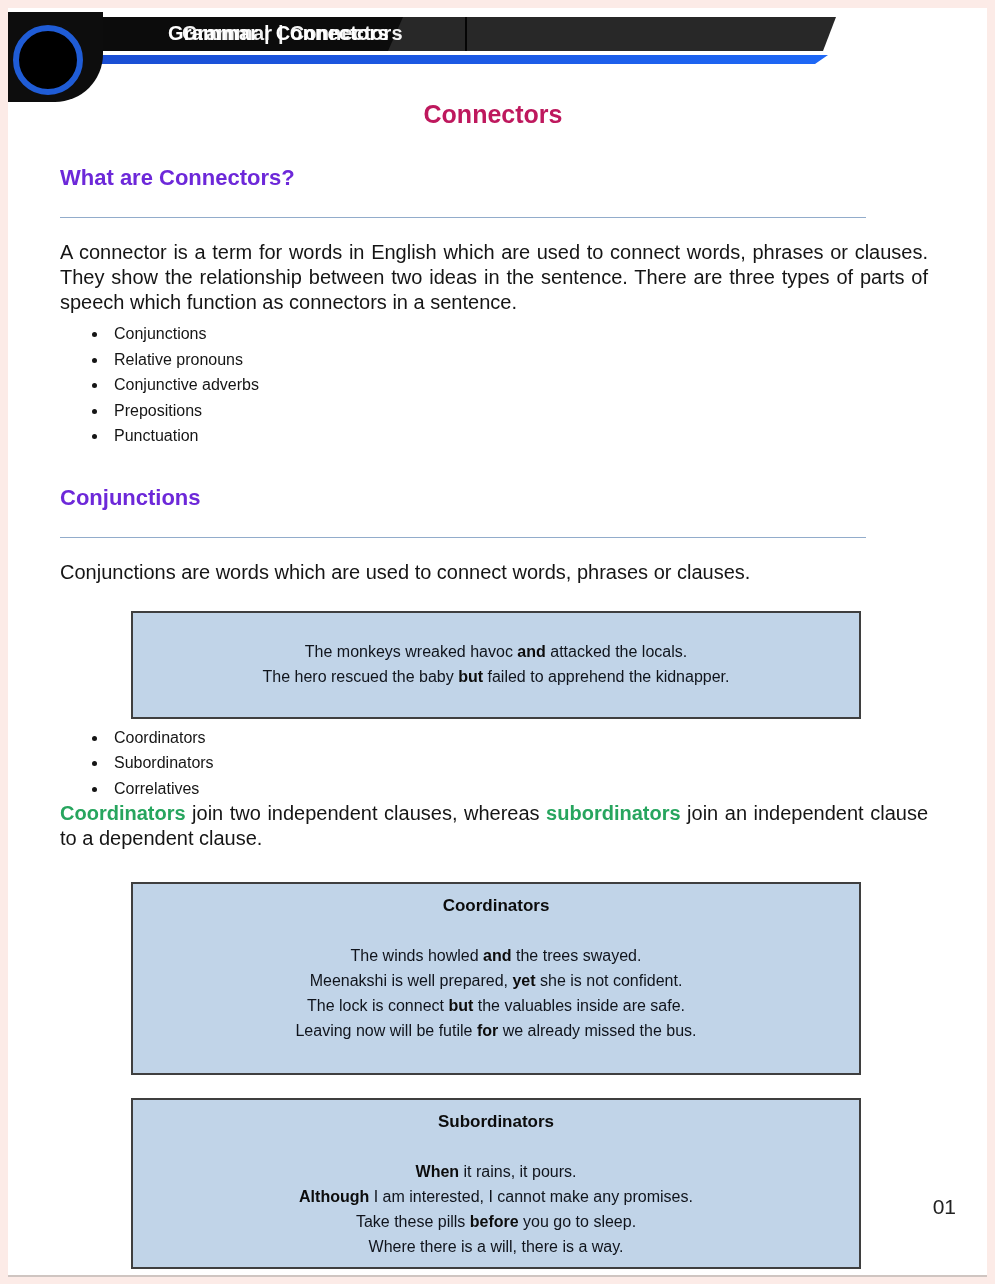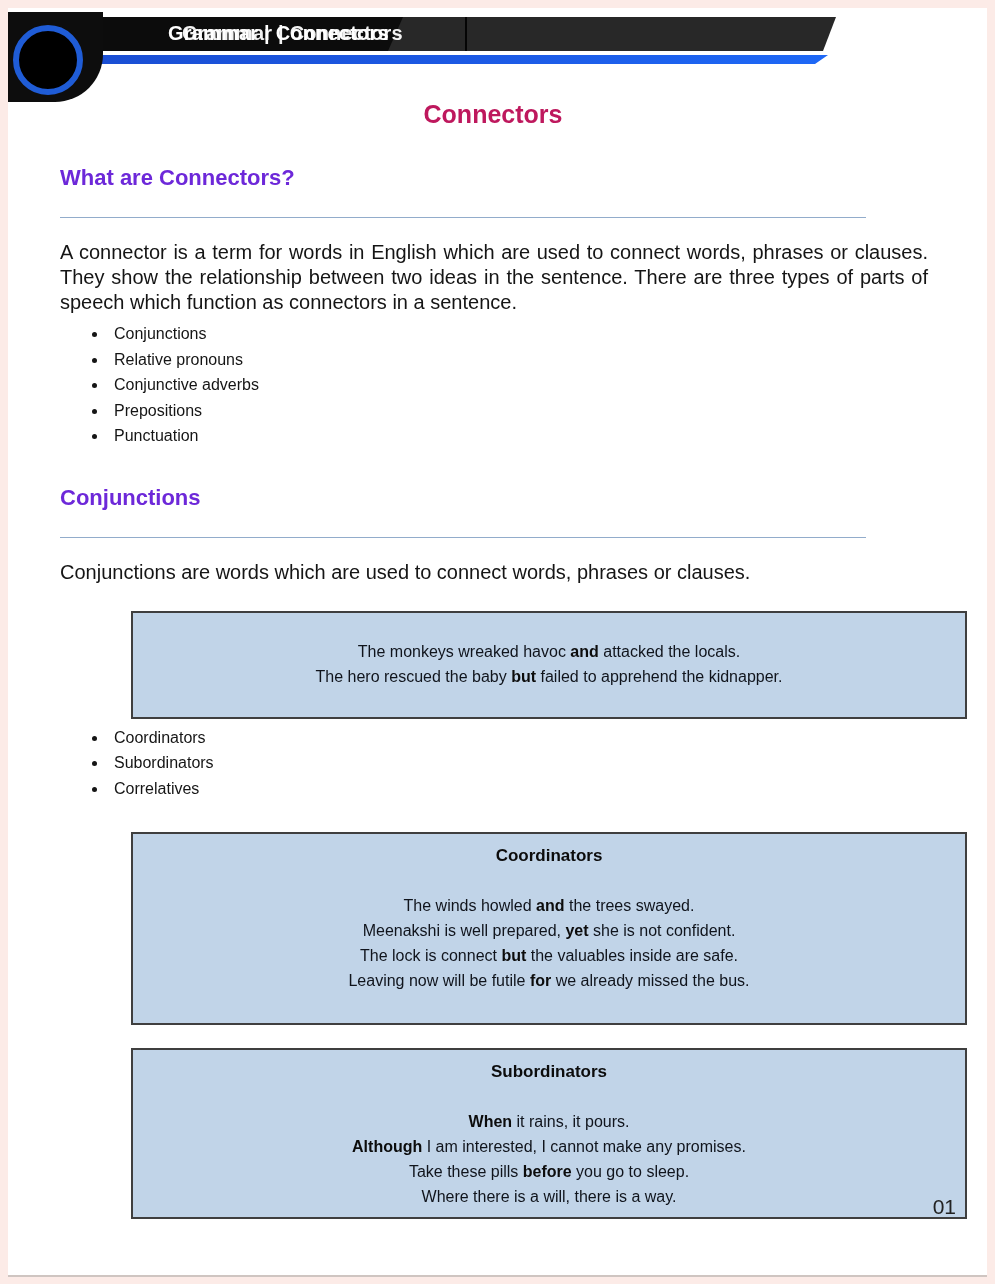--- a/index.html
+++ b/index.html
@@ -72,21 +72,21 @@
   .para{
     font-size:20px;line-height:25px;text-align:justify;
     margin:22px 59px 0 52px;color:#151515;
   }
   ul.bullets{
     margin:6px 0 0 0;padding-left:100px;
     font-size:16px;line-height:25.5px;color:#151515;
   }
   ul.bullets li{padding-left:6px;}
   .example-box{
-    margin:26px 0 0 123px;width:836px;box-sizing:border-box;
+    margin:26px 0 0 123px;width:730px;box-sizing:border-box;
     background:#c1d4e8;border:2px solid #3f3f3f;
     text-align:center;font-size:16px;line-height:25px;color:#10141c;
   }
   .example-box .box-inner{padding:26px 14px 28px 14px;}
   .example-box .box-title{font-weight:bold;font-size:17px;padding-top:9px;color:#0c0c0c;}
   .example-box .box-gap{height:25px;}
   .example-box.titled .box-inner{padding:0 14px 30px 14px;}
   .example-box.tight .box-inner{padding:0 14px 8px 14px;}
   b.kw{color:#0c0c0c;}
   .green{color:#27a55e;font-weight:bold;}
@@ -136,20 +136,21 @@
         <div><span>The monkeys wreaked havoc </span><b class="kw">and</b><span> attacked the locals.</span></div>
         <div><span>The hero rescued the baby </span><b class="kw">but</b><span> failed to apprehend the kidnapper.</span></div>
       </div>
     </div>
 
     <ul class="bullets">
       <li>Coordinators</li>
       <li>Subordinators</li>
       <li>Correlatives</li>
     </ul>
+    <p class="para" style="margin-top:0;"><span class="green">Coordinators</span><span> join two independent clauses, whereas </span><span class="green">subordinators</span><span> join an independent clause to a dependent clause.</span></p>
 
     <div class="example-box titled" style="margin-top:31px;">
       <div class="box-title">Coordinators</div>
       <div class="box-inner">
         <div class="box-gap"></div>
         <div><span>The winds howled </span><b class="kw">and</b><span> the trees swayed.</span></div>
         <div><span>Meenakshi is well prepared, </span><b class="kw">yet</b><span> she is not confident.</span></div>
         <div><span>The lock is connect </span><b class="kw">but</b><span> the valuables inside are safe.</span></div>
         <div><span>Leaving now will be futile </span><b class="kw">for</b><span> we already missed the bus.</span></div>
       </div>

